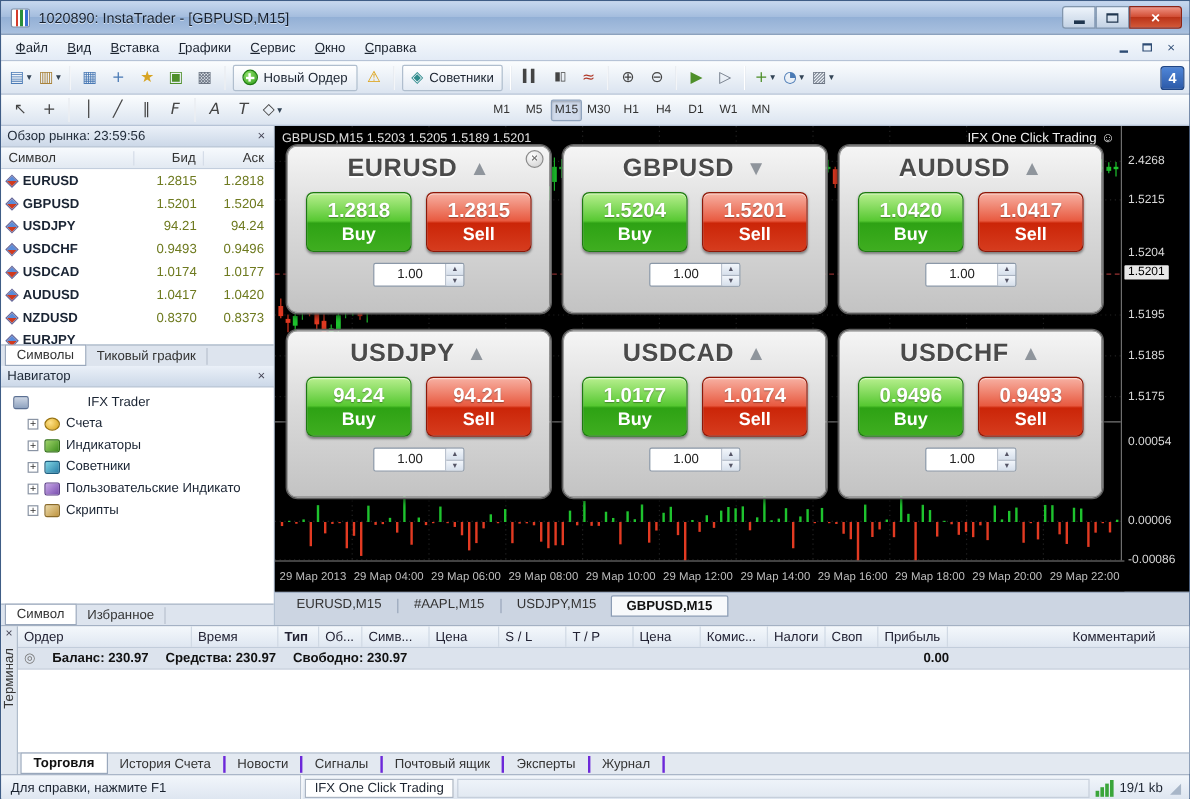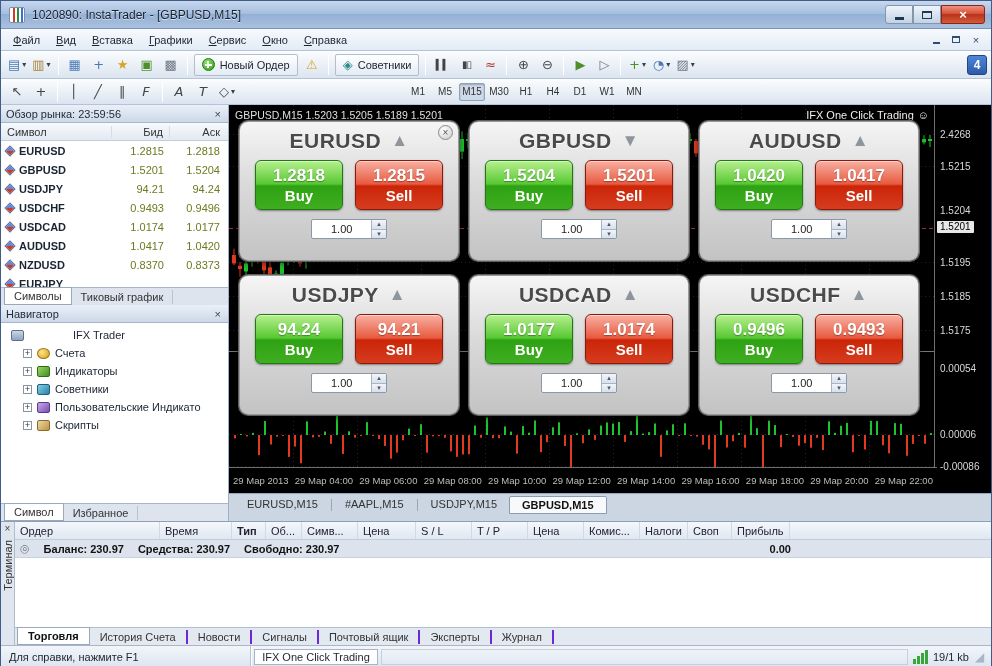--- a/index.html
+++ b/index.html
@@ -1012,20 +1012,21 @@
         <span class="tc3">Об...</span>
         <span class="tc4">Симв...</span>
         <span class="tc5">Цена</span>
         <span class="tc6">S / L</span>
         <span class="tc7">T / P</span>
         <span class="tc8">Цена</span>
         <span class="tc9">Комис...</span>
         <span class="tc10">Налоги</span>
         <span class="tc11">Своп</span>
         <span class="tc12">Прибыль</span>
+        <span class="tc13">Комментарий</span>
       </div>
       <div class="tbal">
         <span class="bmark">◎</span>
         <span>Баланс: 230.97</span>
         <span>Средства: 230.97</span>
         <span>Свободно: 230.97</span>
         <span class="bprofit">0.00</span>
       </div>
       <div class="tbody"></div>
       <div class="ttabs">

